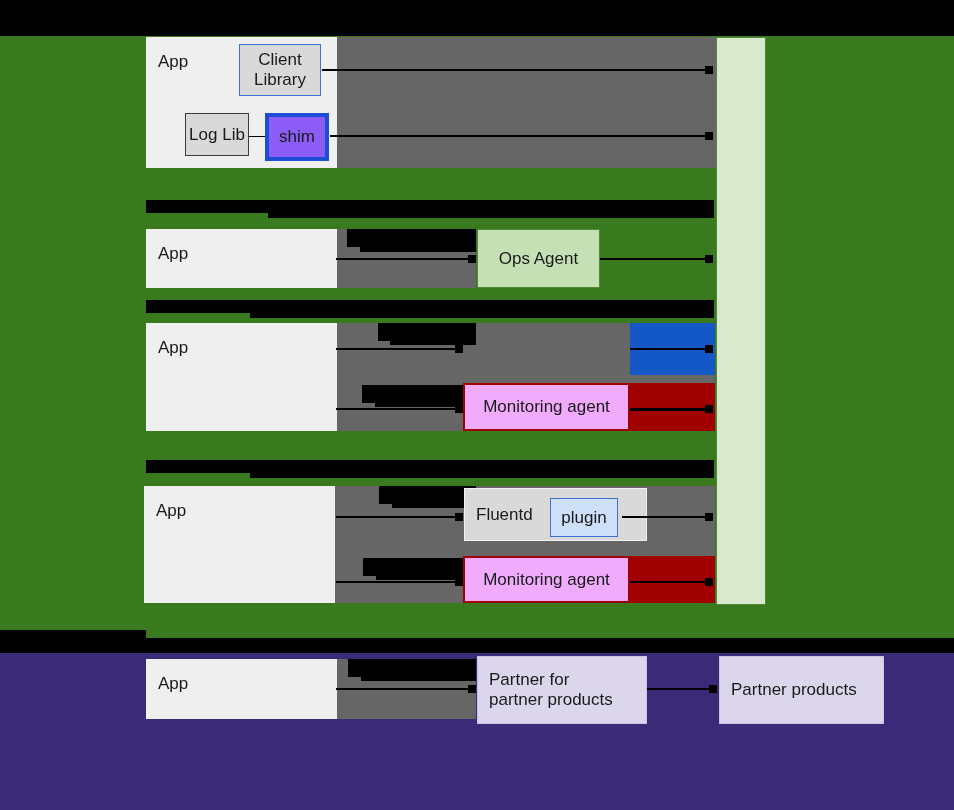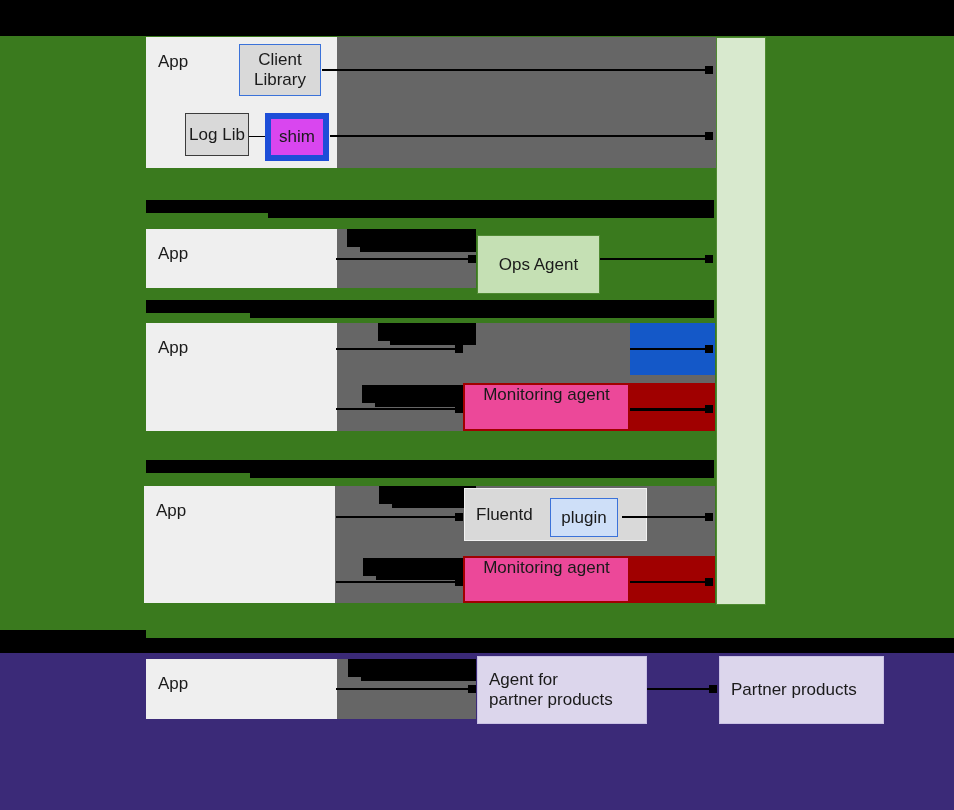--- a/index.html
+++ b/index.html
@@ -50,42 +50,42 @@
     align-items:center;
   }
   .loglib{
     background:#D9D9D9;
     border:1px solid #3C3C3C;
     justify-content:center;
     text-align:center;
     align-items:center;
   }
   .shim{
-    background:#d946ef;
-    border:6px solid #1d4ed8;
+    background:#8b5cf6;
+    border:4px solid #1d4ed8;
     justify-content:center;
     align-items:center;
   }
   .ops-agent{
     background:#C5E0B4;
     border:1px solid #4F8A32;
     justify-content:center;
     align-items:center;
   }
   .logging-agent{
     background:#CEDFF8;
     border:2px solid #1458C8;
     justify-content:center;
     align-items:center;
   }
   .monitoring-agent{
-    background:#ec4899;
+    background:#f0abfc;
     border:2px solid #A00000;
     justify-content:center;
-    align-items:flex-start;
+    align-items:center;
   }
   .fluentd{
     background:#D9D9D9;
     border:1px solid #F2F2F2;
     align-items:center;
   }
   .plugin{
     background:#CEDFF8;
     border:1px solid #3B72D9;
     justify-content:center;
@@ -166,21 +166,21 @@
 
   <div class="abs gray-col" style="left:336px;top:229px;width:140px;height:59px;"></div>
 
   <div class="abs box app-box pad" style="left:146px;top:229px;width:191px;height:59px;">
     <span>App</span>
   </div>
 
   <div class="abs redact" style="left:347px;top:229px;width:129px;height:18px;"></div>
   <div class="abs redact" style="left:360px;top:243px;width:116px;height:9px;"></div>
 
-  <div class="abs box ops-agent" style="left:477px;top:235px;width:123px;height:59px;">
+  <div class="abs box ops-agent" style="left:477px;top:229px;width:123px;height:59px;">
     <span>Ops Agent</span>
   </div>
 
   <div class="abs line" style="left:336px;top:258px;width:136px;height:2px;"></div>
   <div class="abs arrowsq" style="left:468px;top:255px;"></div>
 
   <div class="abs line" style="left:600px;top:258px;width:110px;height:2px;"></div>
   <div class="abs arrowsq" style="left:705px;top:255px;"></div>
 
   <div class="abs redact" style="left:146px;top:300px;width:568px;height:13px;"></div>
@@ -263,21 +263,21 @@
   <div class="abs gray-col" style="left:336px;top:659px;width:140px;height:60px;"></div>
 
   <div class="abs box app-box pad" style="left:146px;top:659px;width:191px;height:60px;">
     <span>App</span>
   </div>
 
   <div class="abs redact" style="left:348px;top:659px;width:128px;height:18px;"></div>
   <div class="abs redact" style="left:361px;top:673px;width:115px;height:8px;"></div>
 
   <div class="abs box partner-agents" style="left:477px;top:656px;width:170px;height:68px;">
-    <span>Agent for</span>
+    <span>Partner for</span>
     <span>partner products</span>
   </div>
 
   <div class="abs box partner-products" style="left:719px;top:656px;width:165px;height:68px;">
     <span>Partner products</span>
   </div>
 
   <div class="abs line" style="left:336px;top:688px;width:136px;height:2px;"></div>
   <div class="abs arrowsq" style="left:468px;top:685px;"></div>
 

